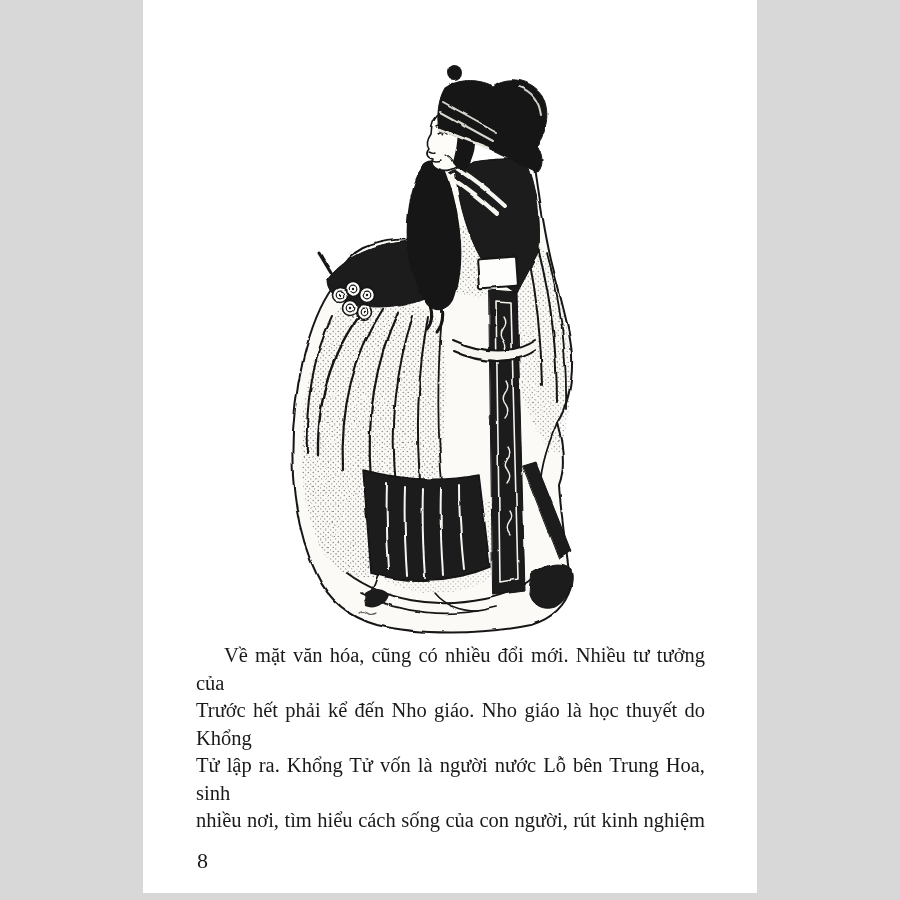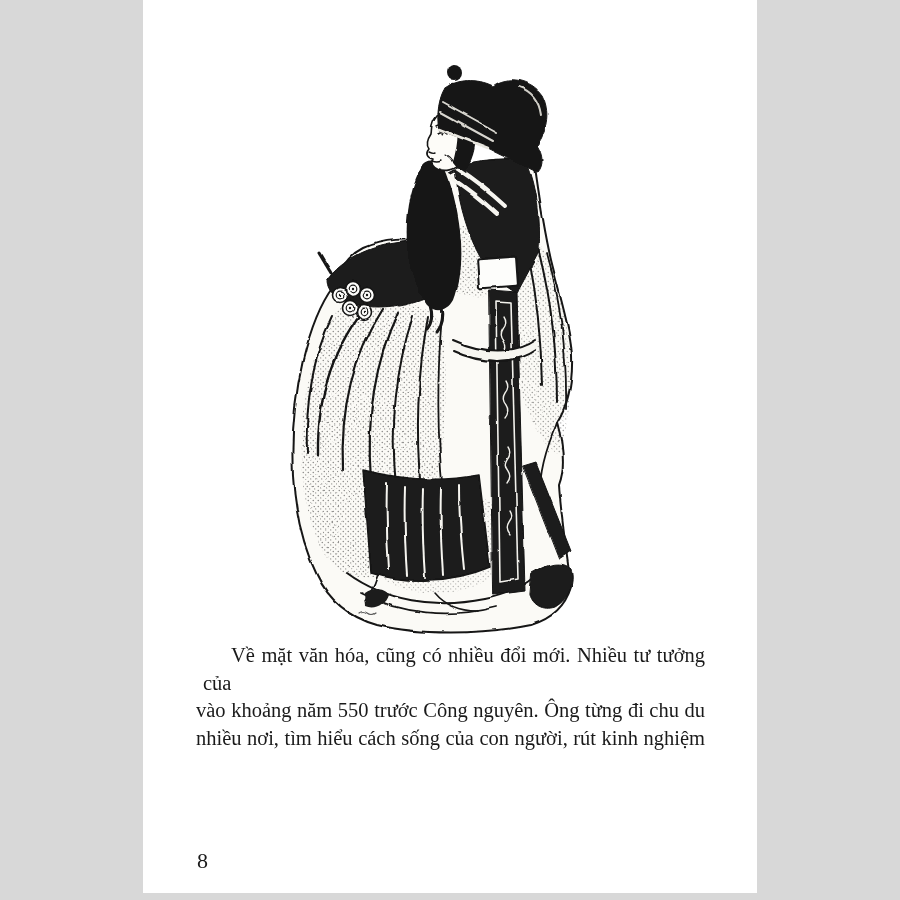--- a/index.html
+++ b/index.html
@@ -16,21 +16,21 @@
   .illustration {
     position:absolute; left:144px; top:55px; width:300px; height:600px; margin:0;
   }
   .illustration svg { display:block; width:300px; height:600px; }
   .paragraph {
     position:absolute; left:53px; top:642px; width:509px;
     font-size:20.5px; line-height:27.5px;
     color: var(--ink, #1a1a1a);
   }
   .line { text-align:justify; text-align-last:justify; }
-  .line.first { text-indent:28px;margin-left:7px; }
+  .line.first { text-indent:28px; }
   .page-number {
     position:absolute; left:54px; top:848px;
     font-size:22px; color: var(--ink, #1a1a1a);
   }
 </style>
 </head>
 <body>
 
 <div class="stage">
   <div class="paper">
@@ -162,21 +162,22 @@
           <path d="M166,35 L163,41" stroke="#151515" stroke-width="2" fill="none"></path>
 
           <path d="M78,538 C86,532 97,533 102,540 C99,550 88,555 79,551 Z" fill="#1b1b1b"></path>
           <path d="M73,558 q4,-3 8,0 q4,3 8,0" stroke="#555" stroke-width="1.2" fill="none"></path>
         </g>
       </svg>
     </figure>
 
     <div class="paragraph">
       <div class="line first">Về mặt văn hóa, cũng có nhiều đổi mới. Nhiều tư tưởng của</div>
-      <div class="line">vào khoảng năm 550 trước Công nguyên. Ông từng đi chu du</div>
+      <div class="line">Trước hết phải kể đến Nho giáo. Nho giáo là học thuyết do Khổng</div>
+      <div class="line">Tử lập ra. Khổng Tử vốn là người nước Lỗ bên Trung Hoa, sinh</div>
       <div class="line">nhiều nơi, tìm hiểu cách sống của con người, rút kinh nghiệm</div>
 
     </div>
 
     <div class="page-number">8</div>
 
   </div>
 </div>
 
 </body></html>

